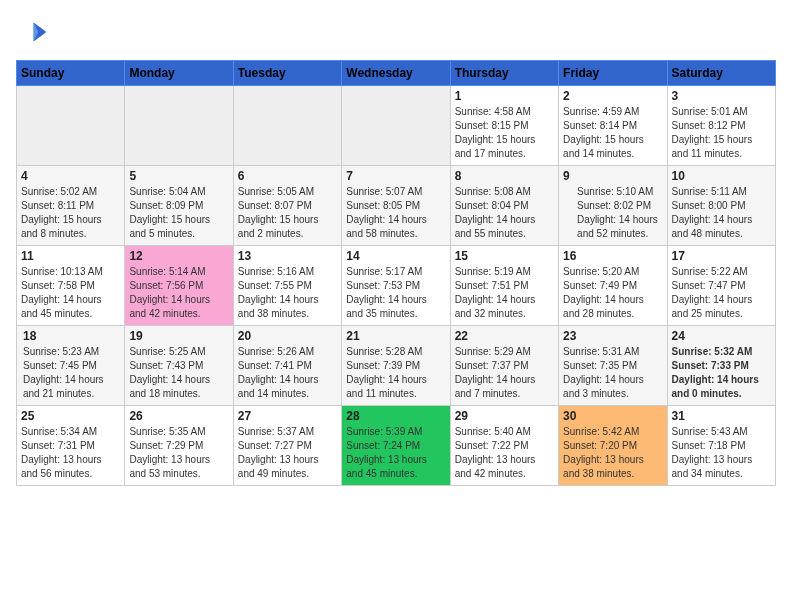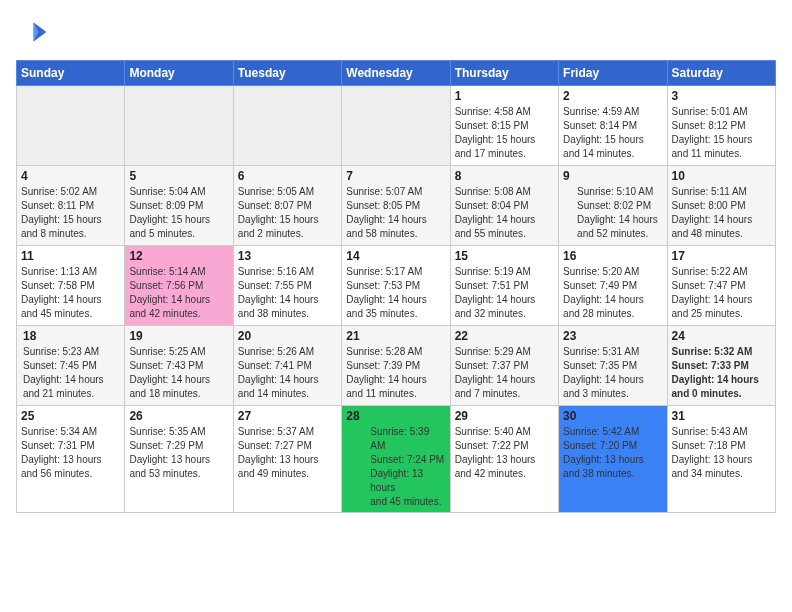--- a/index.html
+++ b/index.html
@@ -44,21 +44,21 @@
       font-size: 14px;
       color: #444;
     }
     table {
       width: 100%;
       border-collapse: collapse;
       table-layout: fixed;
     }
     th {
       background-color: #3366cc;
-      color: #ffffff;
+      color: #000000;
       font-size: 12px;
       font-weight: bold;
       padding: 5px 4px;
       text-align: left;
       border: 1px solid #5588ee;
     }
     td {
       border: 1px solid #ccc;
       vertical-align: top;
       padding: 3px 4px;
@@ -195,21 +195,21 @@
           <span class="day-num">10</span>
           <div class="day-info" style="white-space: pre-line;">Sunrise: 5:11 AM
 Sunset: 8:00 PM
 Daylight: 14 hours
 and 48 minutes.</div>
         </td>
       </tr>
       <tr>
         <td class="filled" style="background-color: rgb(255, 255, 255);">
           <span class="day-num">11</span>
-          <div class="day-info" style="white-space: pre-line;">Sunrise: 1:13 AM
+          <div class="day-info" style="white-space: pre-line;">Sunrise: 10:13 AM
 Sunset: 7:58 PM
 Daylight: 14 hours
 and 45 minutes.</div>
         </td>
         <td class="filled" style="background-color: #f9a8d4;">
           <span class="day-num">12</span>
           <div class="day-info" style="white-space: pre-line;">Sunrise: 5:14 AM
 Sunset: 7:56 PM
 Daylight: 14 hours
 and 42 minutes.</div>
@@ -318,33 +318,33 @@
         </td>
         <td class="filled" style="background-color: rgb(255, 255, 255);">
           <span class="day-num">27</span>
           <div class="day-info" style="white-space: pre-line;">Sunrise: 5:37 AM
 Sunset: 7:27 PM
 Daylight: 13 hours
 and 49 minutes.</div>
         </td>
         <td class="filled" style="background-color: #22c55e;">
           <span class="day-num">28</span>
-          <div class="day-info" style="white-space: pre-line; margin-left: 24px;">Sunrise: 5:39 AM
+          <div class="day-info" style="white-space: pre-line;">Sunrise: 5:39 AM
 Sunset: 7:24 PM
 Daylight: 13 hours
 and 45 minutes.</div>
         </td>
         <td class="filled" style="background-color: rgb(255, 255, 255);">
           <span class="day-num">29</span>
           <div class="day-info" style="white-space: pre-line;">Sunrise: 5:40 AM
 Sunset: 7:22 PM
 Daylight: 13 hours
 and 42 minutes.</div>
         </td>
-        <td class="filled" style="background-color: #3b82f6; margin-top: 44px;">
+        <td class="filled" style="background-color: #fdba74; margin-top: 44px;">
           <span class="day-num">30</span>
           <div class="day-info" style="white-space: pre-line;">Sunrise: 5:42 AM
 Sunset: 7:20 PM
 Daylight: 13 hours
 and 38 minutes.</div>
         </td>
         <td class="filled" style="background-color: rgb(255, 255, 255);">
           <span class="day-num">31</span>
           <div class="day-info" style="white-space: pre-line;">Sunrise: 5:43 AM
 Sunset: 7:18 PM

